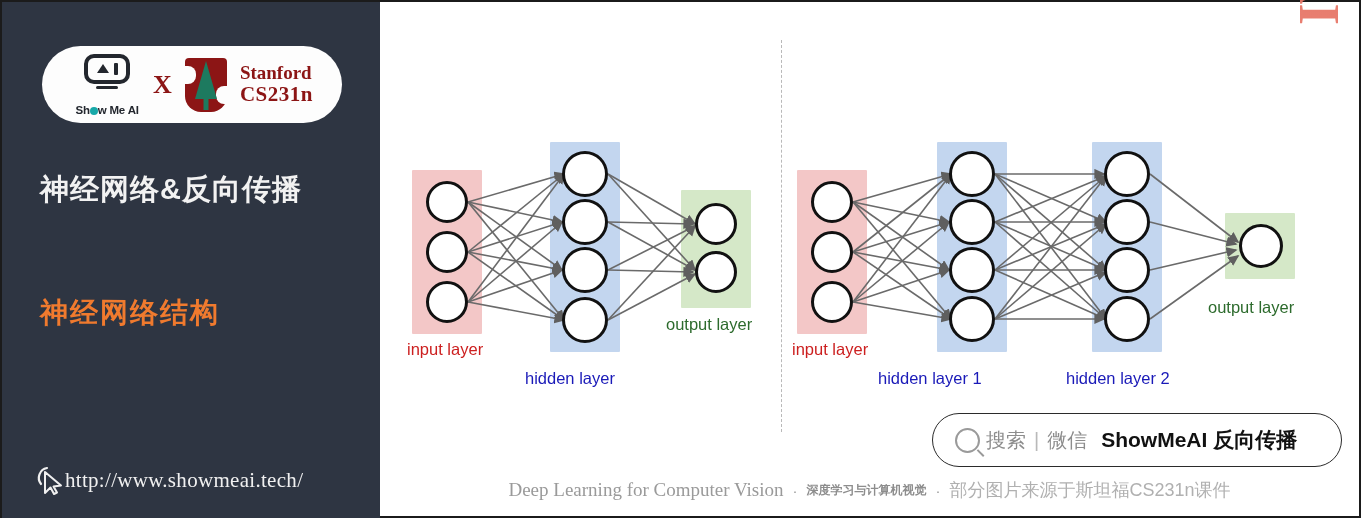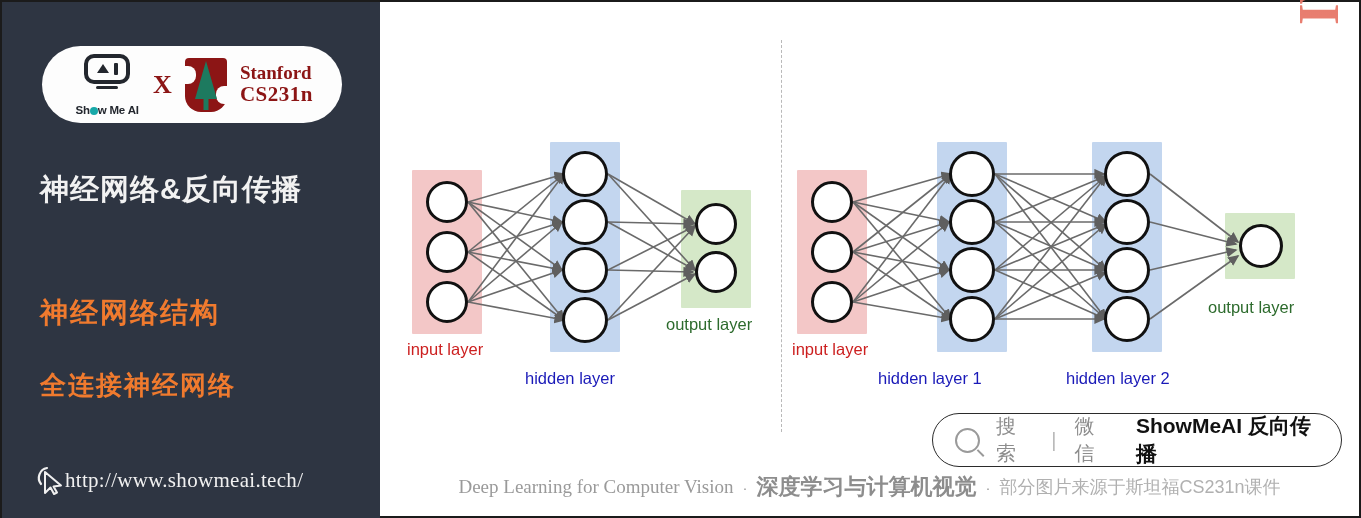--- a/index.html
+++ b/index.html
@@ -74,35 +74,35 @@
     font-family:"Liberation Serif",serif;font-weight:bold;font-size:56px;letter-spacing:-1px;
     transform:rotate(90deg);transform-origin:right top;
     background:linear-gradient(90deg,#35bcd0 0%,#5fc6d4 16%,#9a9ac0 40%,#b0aec8 55%,#e07060 74%,#e8796a 100%);
     -webkit-background-clip:text;background-clip:text;color:transparent;
     white-space:nowrap;opacity:.95;
   }
 
   
   .searchbox{
     position:absolute;left:552px;top:411px;width:410px;height:54px;
-    border:1.5px solid #2b2b2b;border-radius:27px;display:flex;align-items:center;gap:16px;
+    border:1.5px solid #2b2b2b;border-radius:27px;display:flex;align-items:center;gap:6px;
     padding:0 22px;box-sizing:border-box;background:#fff;
   }
   .searchbox .mag{width:21px;height:21px;border:2.2px solid #9a9a9a;border-radius:50%;position:relative;flex:none;}
   .searchbox .mag:after{content:"";position:absolute;right:-7px;bottom:-4px;width:9px;height:2.2px;background:#9a9a9a;transform:rotate(45deg);}
   .searchbox .s1{color:#8d8d8d;font-size:20px;}
   .searchbox .sep{color:#b9b9b9;font-size:20px;margin:0 2px;}
   .searchbox .s2{color:#8d8d8d;font-size:20px;}
   .searchbox .s3{color:#111;font-size:21px;font-weight:bold;margin-left:8px;}
 
   
   .footer{position:absolute;left:0;right:0;bottom:14px;display:flex;align-items:center;justify-content:center;gap:9px;white-space:nowrap;}
   .footer .en{color:#9a9a9a;font-size:19px;font-family:"Liberation Serif",serif;}
   .footer .dot{color:#9a9a9a;font-size:15px;}
-  .footer .cn-b{color:#8d8d8d;font-size:22px;font-weight:bold;}
+  .footer .cn-b{color:#8d8d8d;font-size:12px;font-weight:bold;}
   .footer .cn-l{color:#b0b0b0;font-size:18px;}
   .wm-foot{
     position:absolute;right:6px;bottom:6px;color:#c6c6c6;font-size:16px;opacity:.85;white-space:nowrap;
   }
 </style>
 </head>
 <body>
 
 <div id="slide">
 
@@ -127,21 +127,20 @@
       </div>
 
       <div class="stanford-txt">
         <div class="l1">Stanford</div>
         <div class="l2">CS231n</div>
       </div>
     </div>
 
     <div class="side-title">神经网络&amp;反向传播</div>
     <div class="side-h1">神经网络结构</div>
-    <div class="side-h2">全连接神经网络</div>
 
     <div class="side-url">
       <svg width="30" height="32" viewBox="0 0 30 32">
         <path d="M12 4 A10 10 0 0 0 6 20" fill="none" stroke="#f0f0f0" stroke-width="2.2" stroke-linecap="round"></path>
         <path d="M10 8 L10 29 L15.5 23.5 L19 30 L22 28.5 L18.5 22.5 L26 21.5 Z" fill="none" stroke="#f0f0f0" stroke-width="2" stroke-linejoin="round"></path>
       </svg>
       <span class="u">http://www.showmeai.tech/</span>
     </div>
   </div>
 

